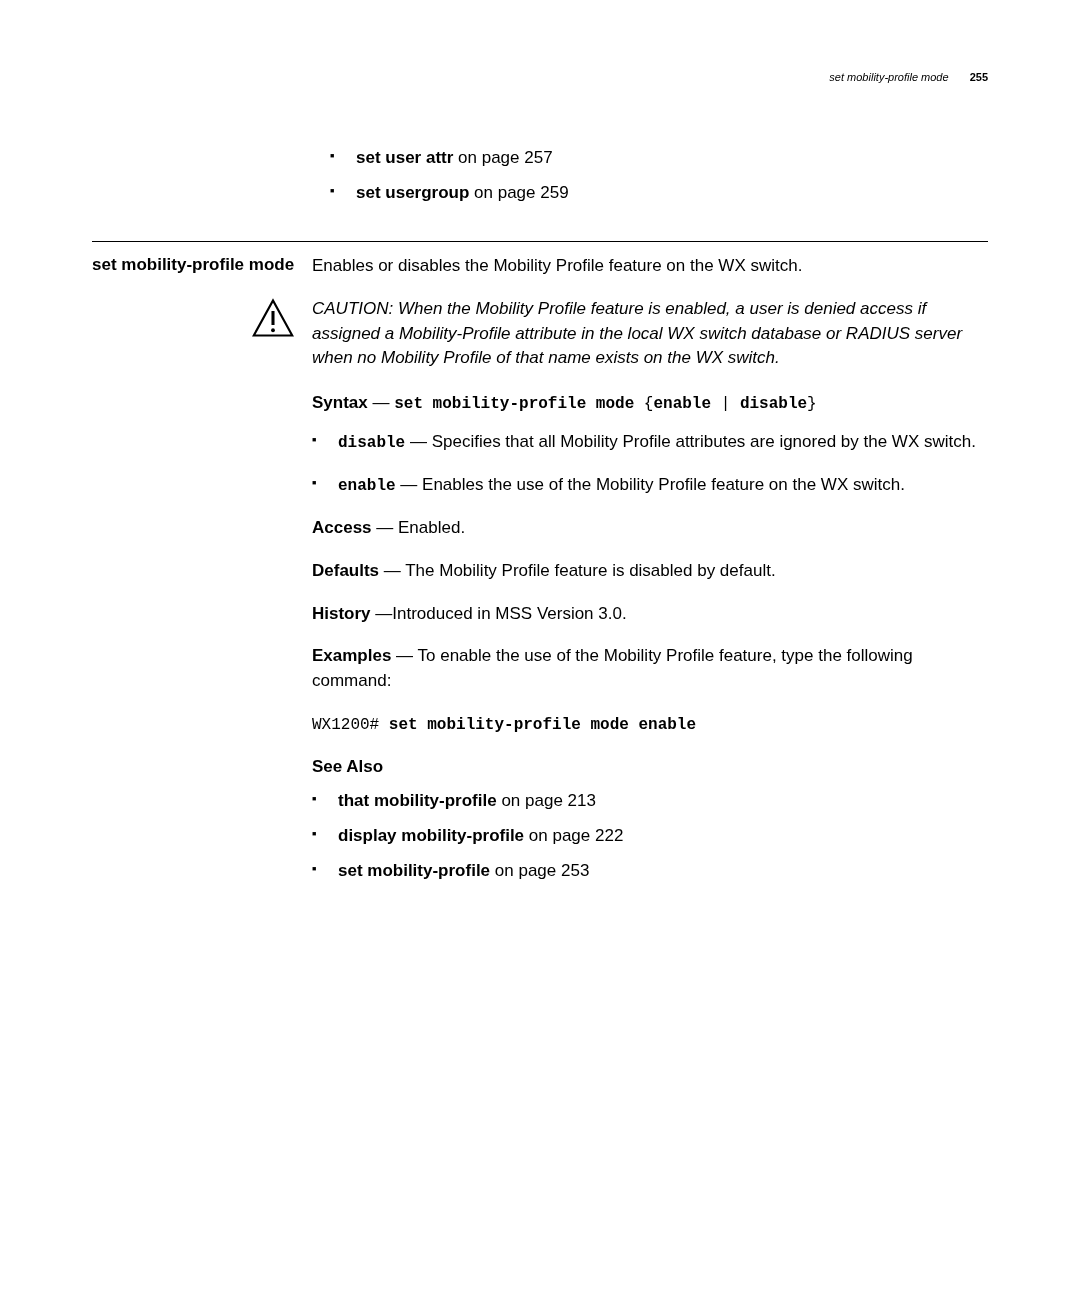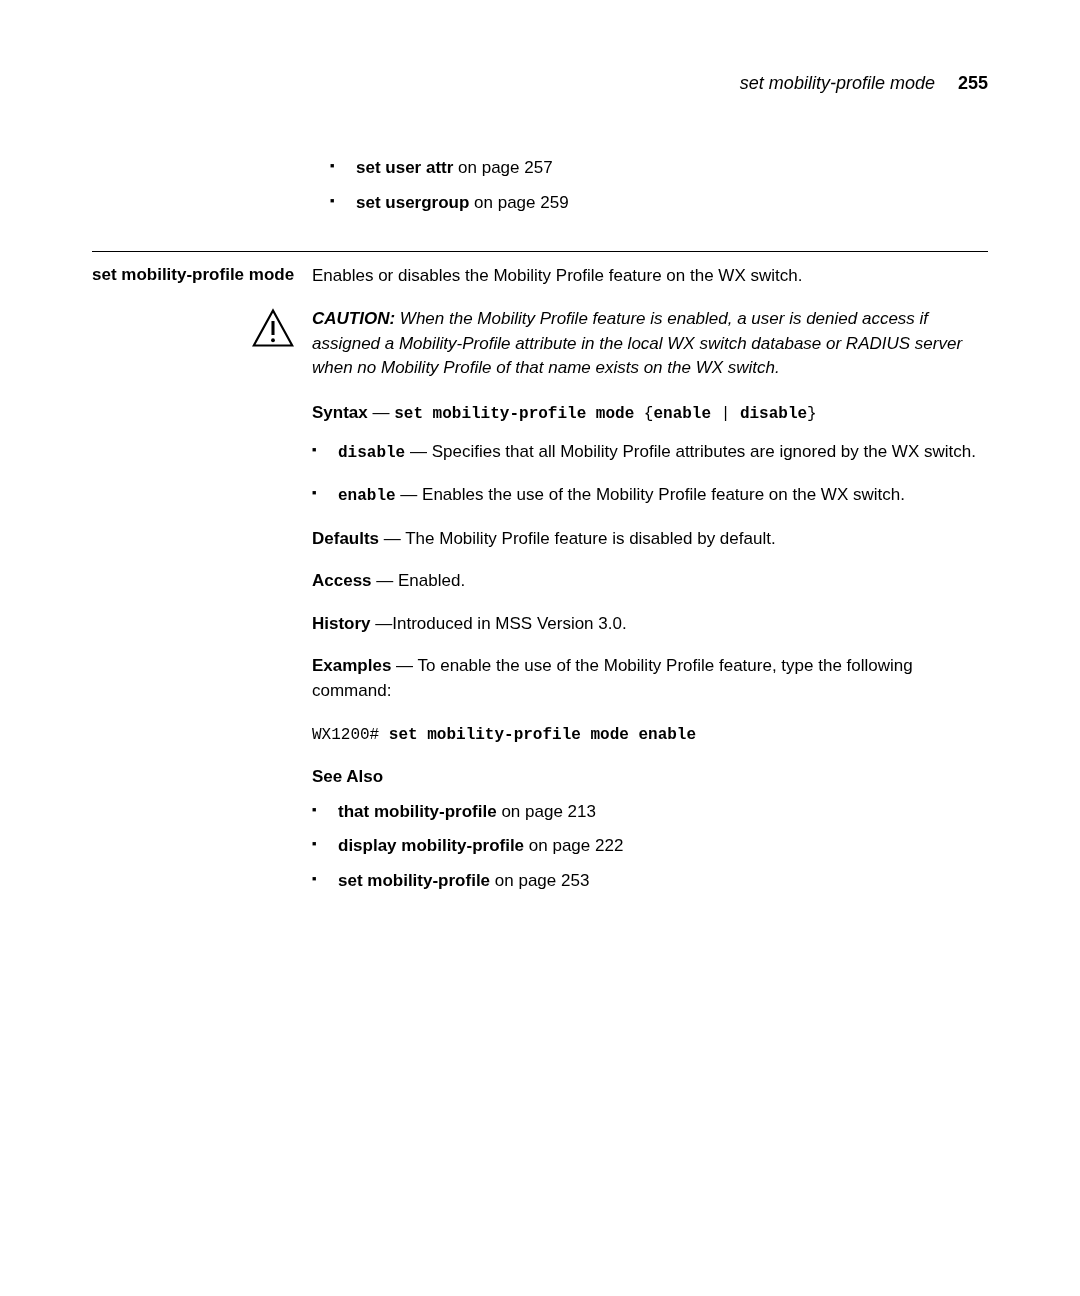--- a/index.html
+++ b/index.html
@@ -12,21 +12,21 @@
     width: 1080px;
     height: 1296px;
     background: #fff;
     position: relative;
   }
   .page {
     padding: 70px 92px 0 92px;
   }
   .header {
     text-align: right;
-    font-size: 18px;
+    font-size: 11px;
     margin-bottom: 60px;
   }
   .header .title {
     font-style: italic;
   }
   .header .page-num {
     font-weight: bold;
     margin-left: 18px;
   }
   .top-list {
@@ -39,21 +39,21 @@
     margin-bottom: 10px;
   }
   .bullet-item::before {
     content: "■";
     position: absolute;
     left: 0;
     top: 5px;
     font-size: 7px;
   }
   .bold { font-weight: bold; }
-  .bolditalic { font-weight: bold; font-style: italic; }
+  .bolditalic { font-weight: normal; font-style: italic; }
   hr.rule {
     border: none;
     border-top: 1px solid #000;
     margin: 0 0 12px 0;
   }
   .section {
     display: flex;
     align-items: flex-start;
     gap: 0;
   }
@@ -164,25 +164,25 @@
       <div class="option-list">
         <div class="bullet-item">
           <span class="mono">disable</span><span> — Specifies that all Mobility Profile attributes are ignored by the WX switch.</span>
         </div>
         <div class="bullet-item">
           <span class="mono">enable</span><span> — Enables the use of the Mobility Profile feature on the WX switch.</span>
         </div>
       </div>
 
       <div class="para">
+        <span class="bold">Access</span><span> — Enabled.</span>
+      </div>
+
+      <div class="para">
         <span class="bold">Defaults</span><span> — The Mobility Profile feature is disabled by default.</span>
-      </div>
-
-      <div class="para">
-        <span class="bold">Access</span><span> — Enabled.</span>
       </div>
 
       <div class="para">
         <span class="bold">History</span><span> —Introduced in MSS Version 3.0.</span>
       </div>
 
       <div class="para">
         <span class="bold">Examples</span><span> — To enable the use of the Mobility Profile feature, type the following command:</span>
       </div>
 

